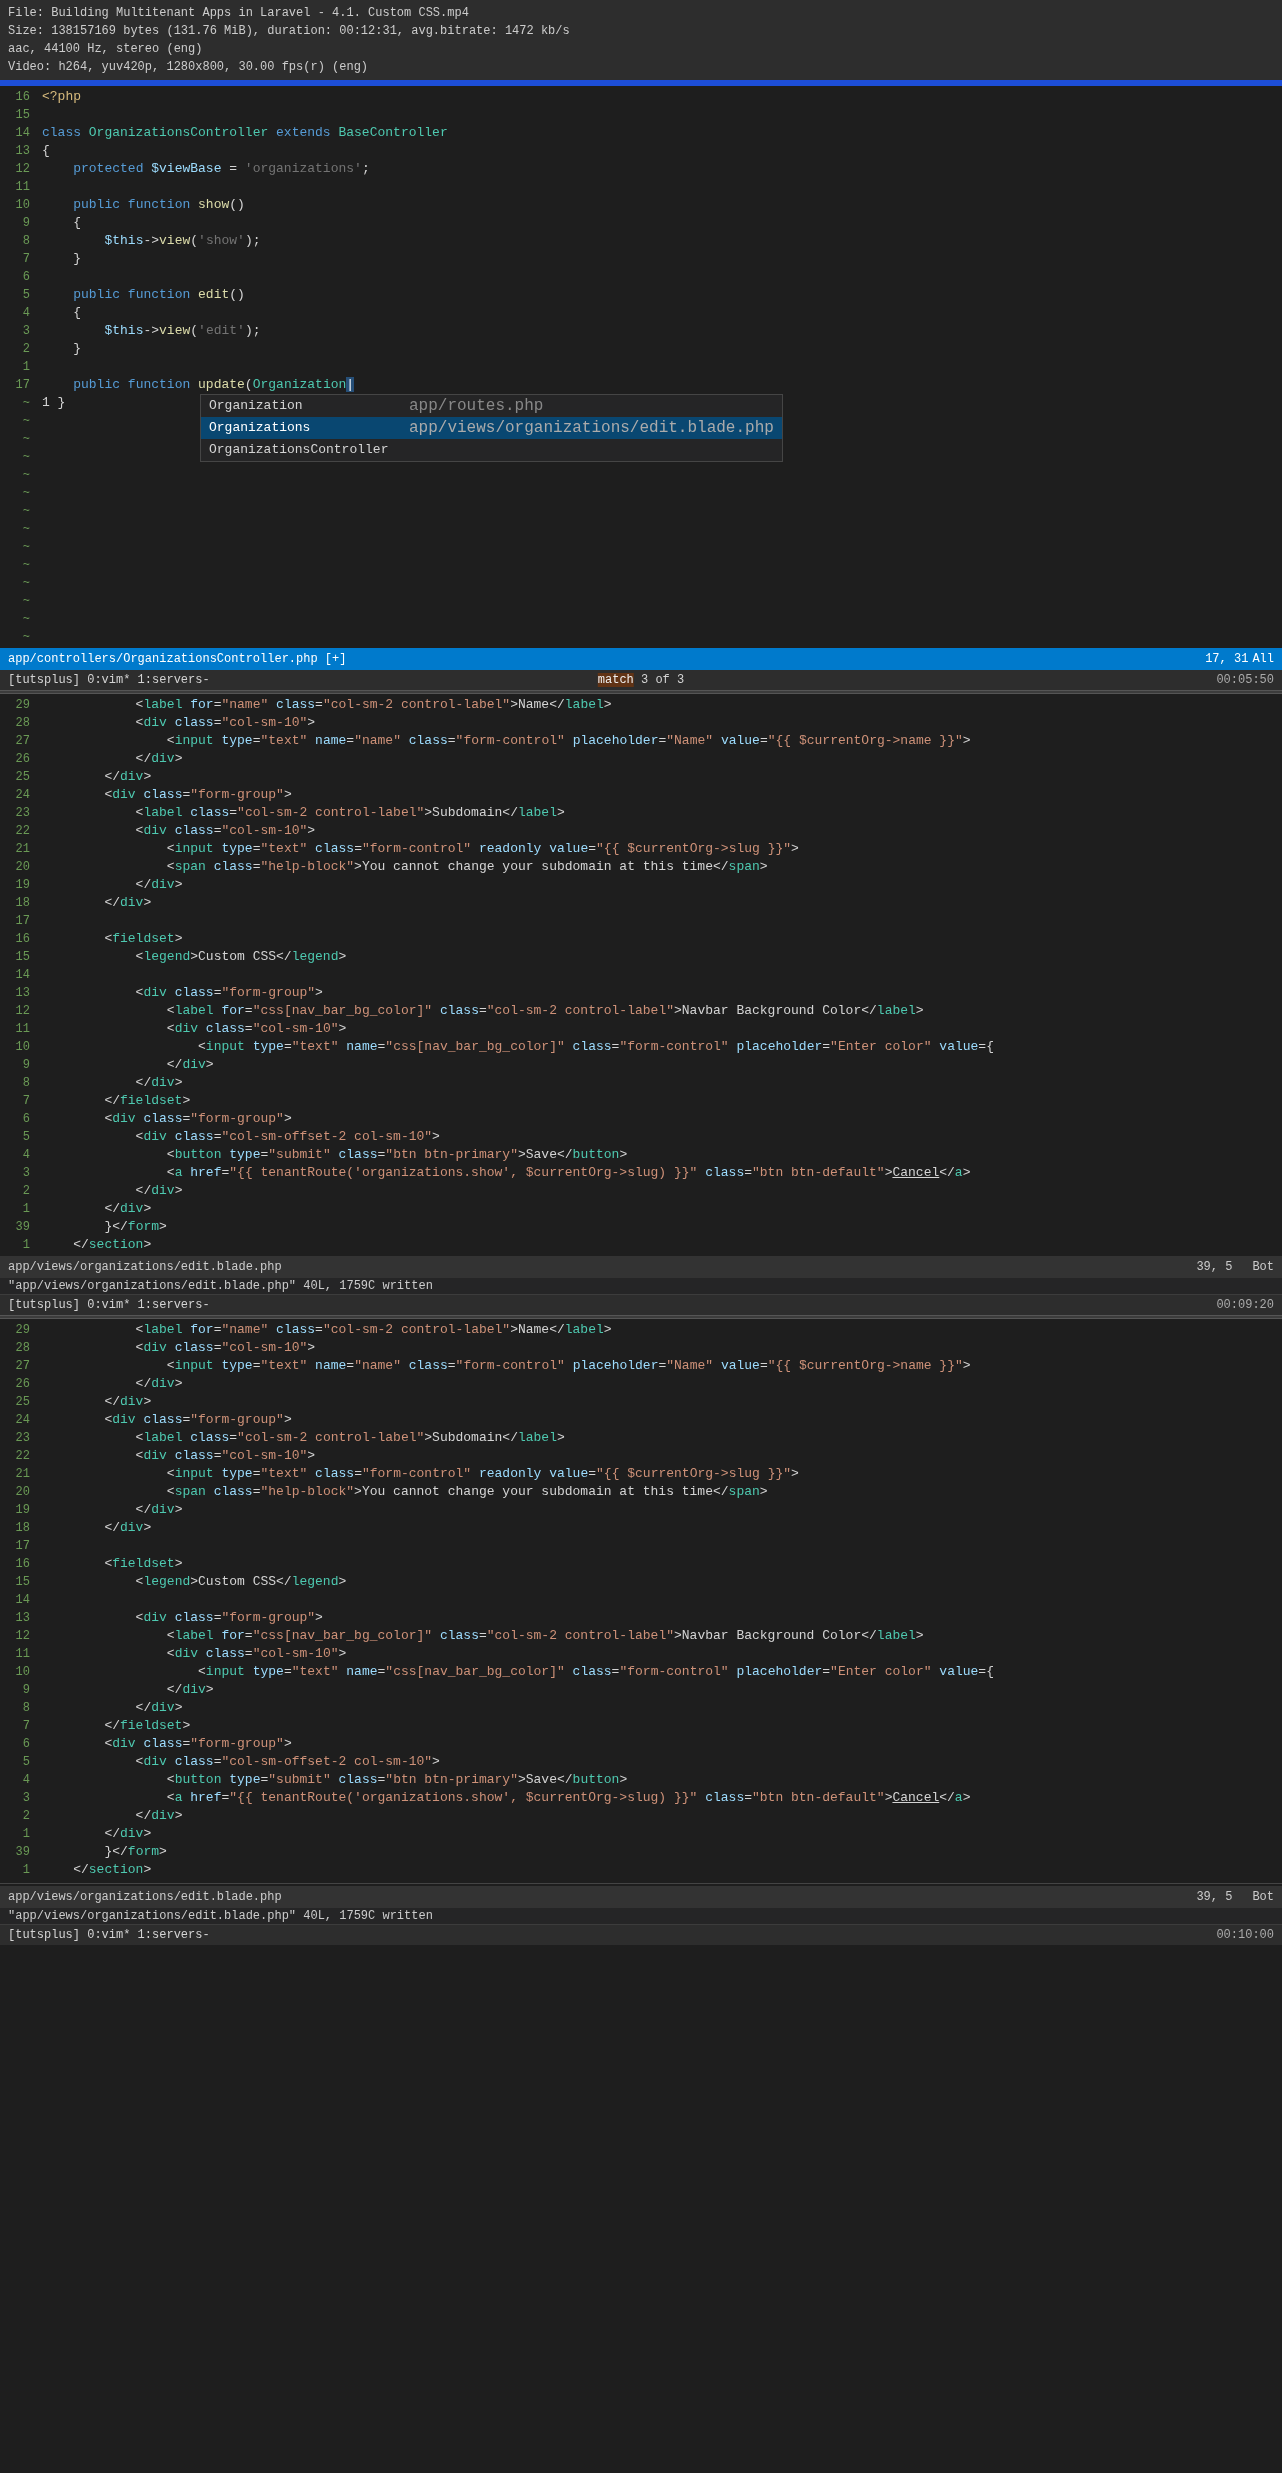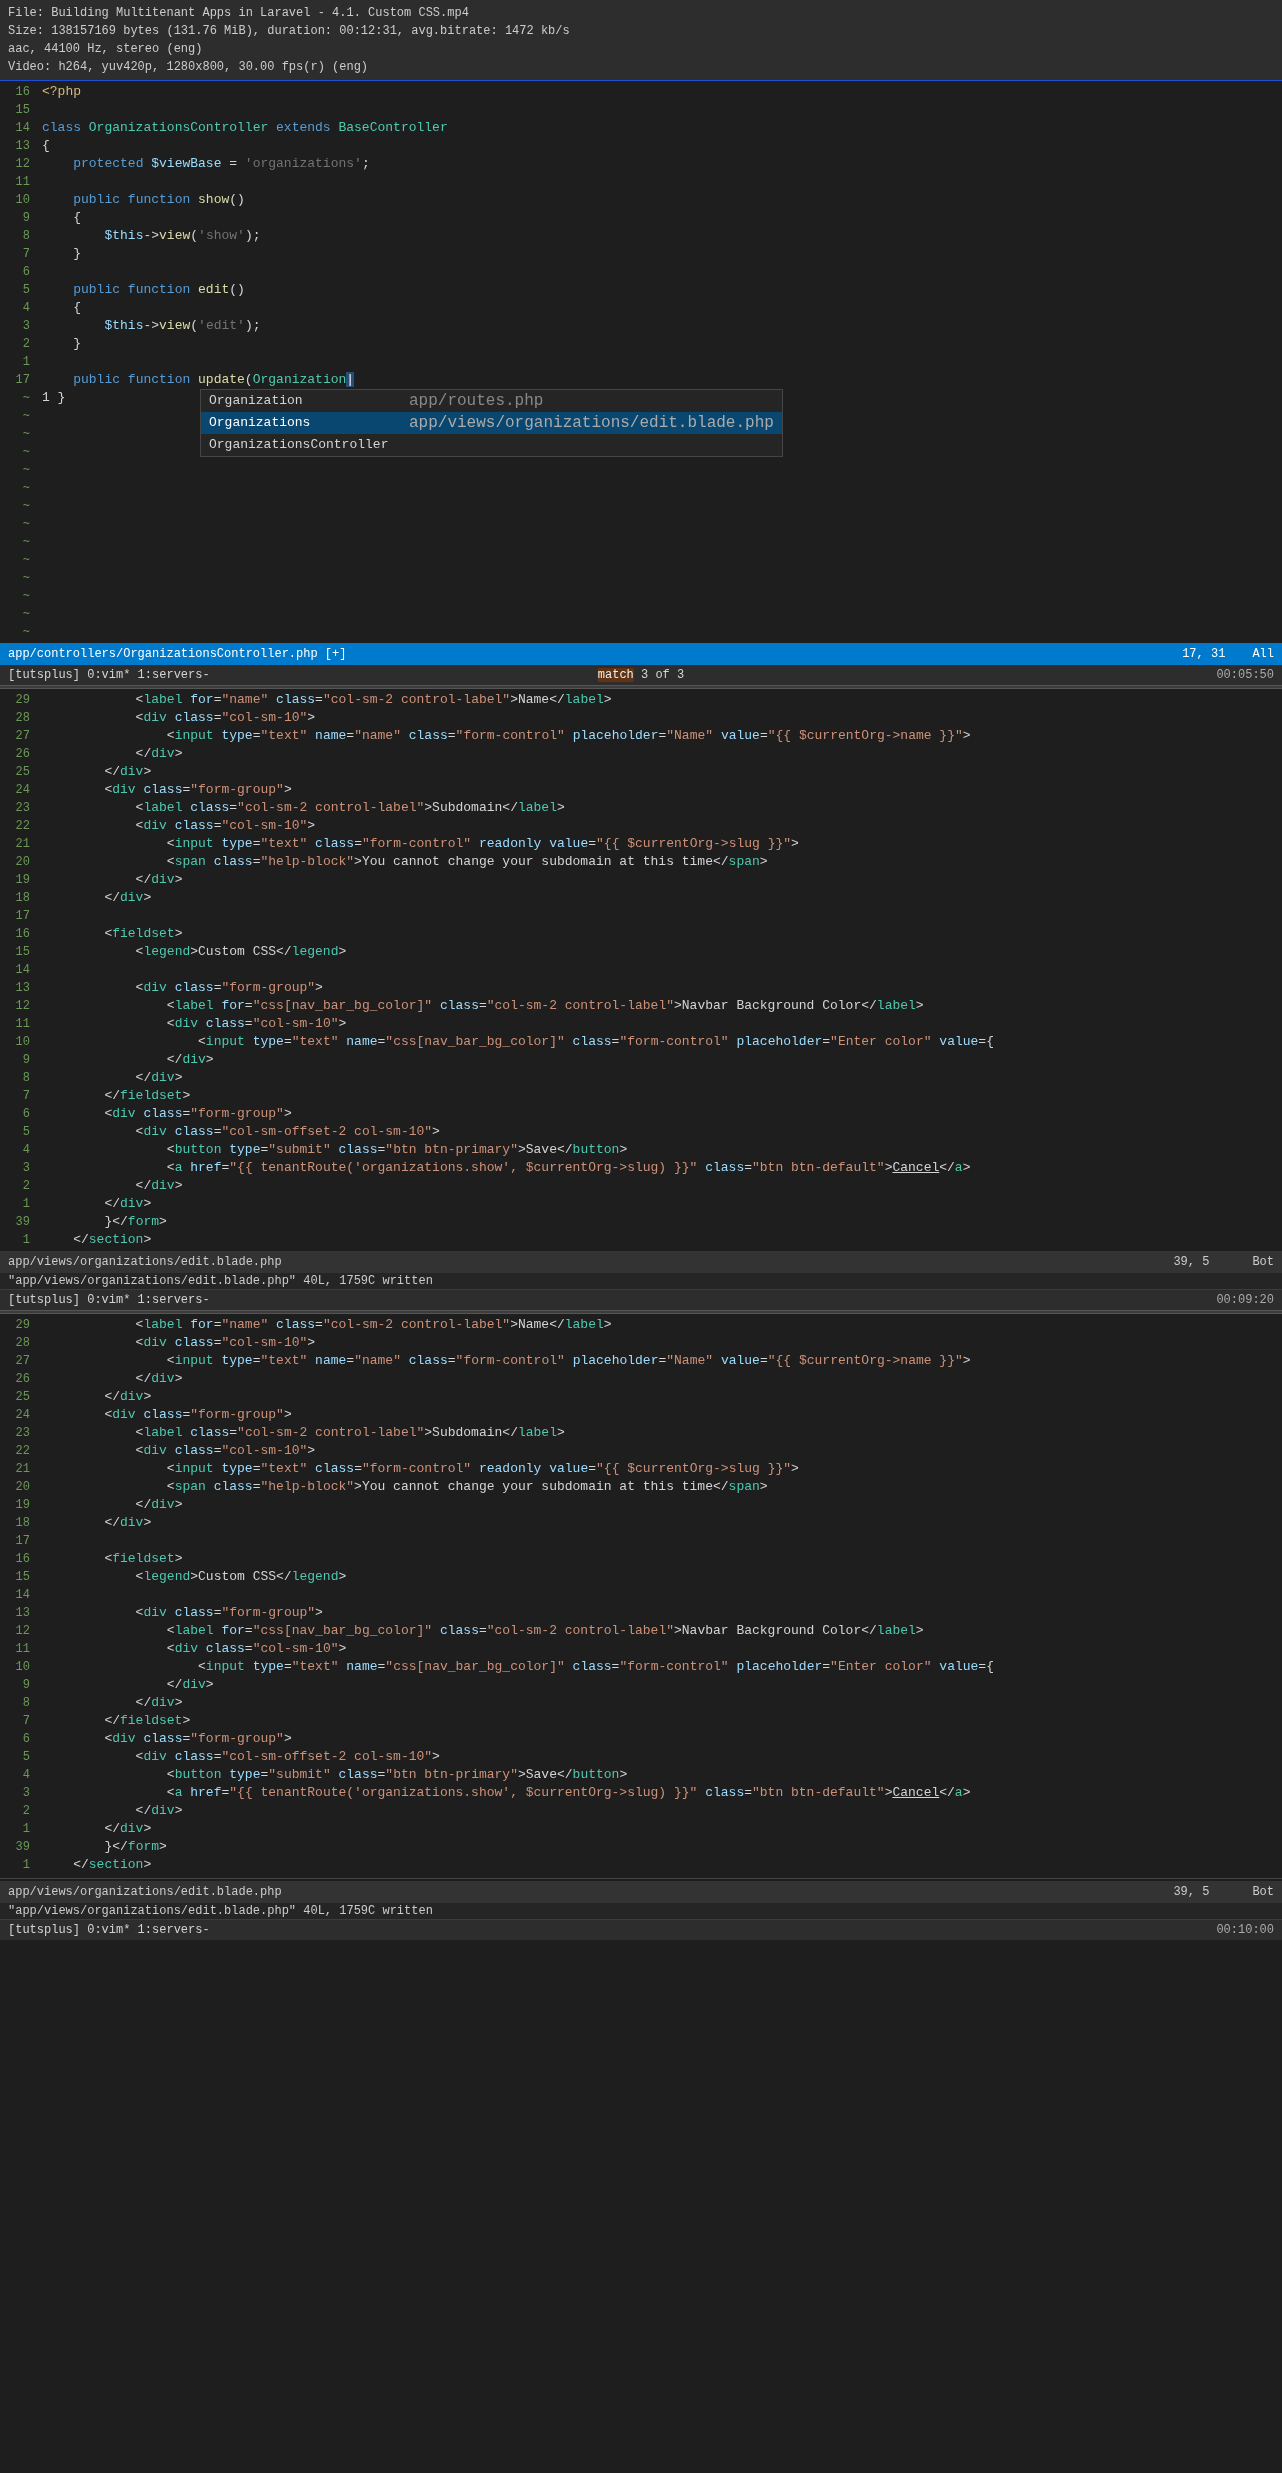--- a/index.html
+++ b/index.html
@@ -12,21 +12,21 @@
       min-height: 2473px;
     }
 
     
     .file-info-bar {
       background: #2d2d2d;
       color: #cccccc;
       padding: 4px 8px;
       font-size: 12px;
       line-height: 1.6;
-      border-bottom: 1px solid #1d4ed8;
+      border-bottom: 6px solid #1d4ed8;
     }
     .file-info-bar div {
       line-height: 1.5;
     }
 
     
     .editor-panel {
       background: #1e1e1e;
       position: relative;
     }
@@ -96,21 +96,20 @@
     
     .status-bar {
       background: #007acc;
       color: #ffffff;
       display: flex;
       justify-content: space-between;
       align-items: center;
       padding: 2px 8px;
       font-size: 12px;
       height: 22px;
-      gap: 23px;
     }
     .status-bar.dark {
       background: #333;
       color: #ccc;
     }
 
     .vim-status {
       background: #2d2d2d;
       color: #d4d4d4;
       display: flex;

